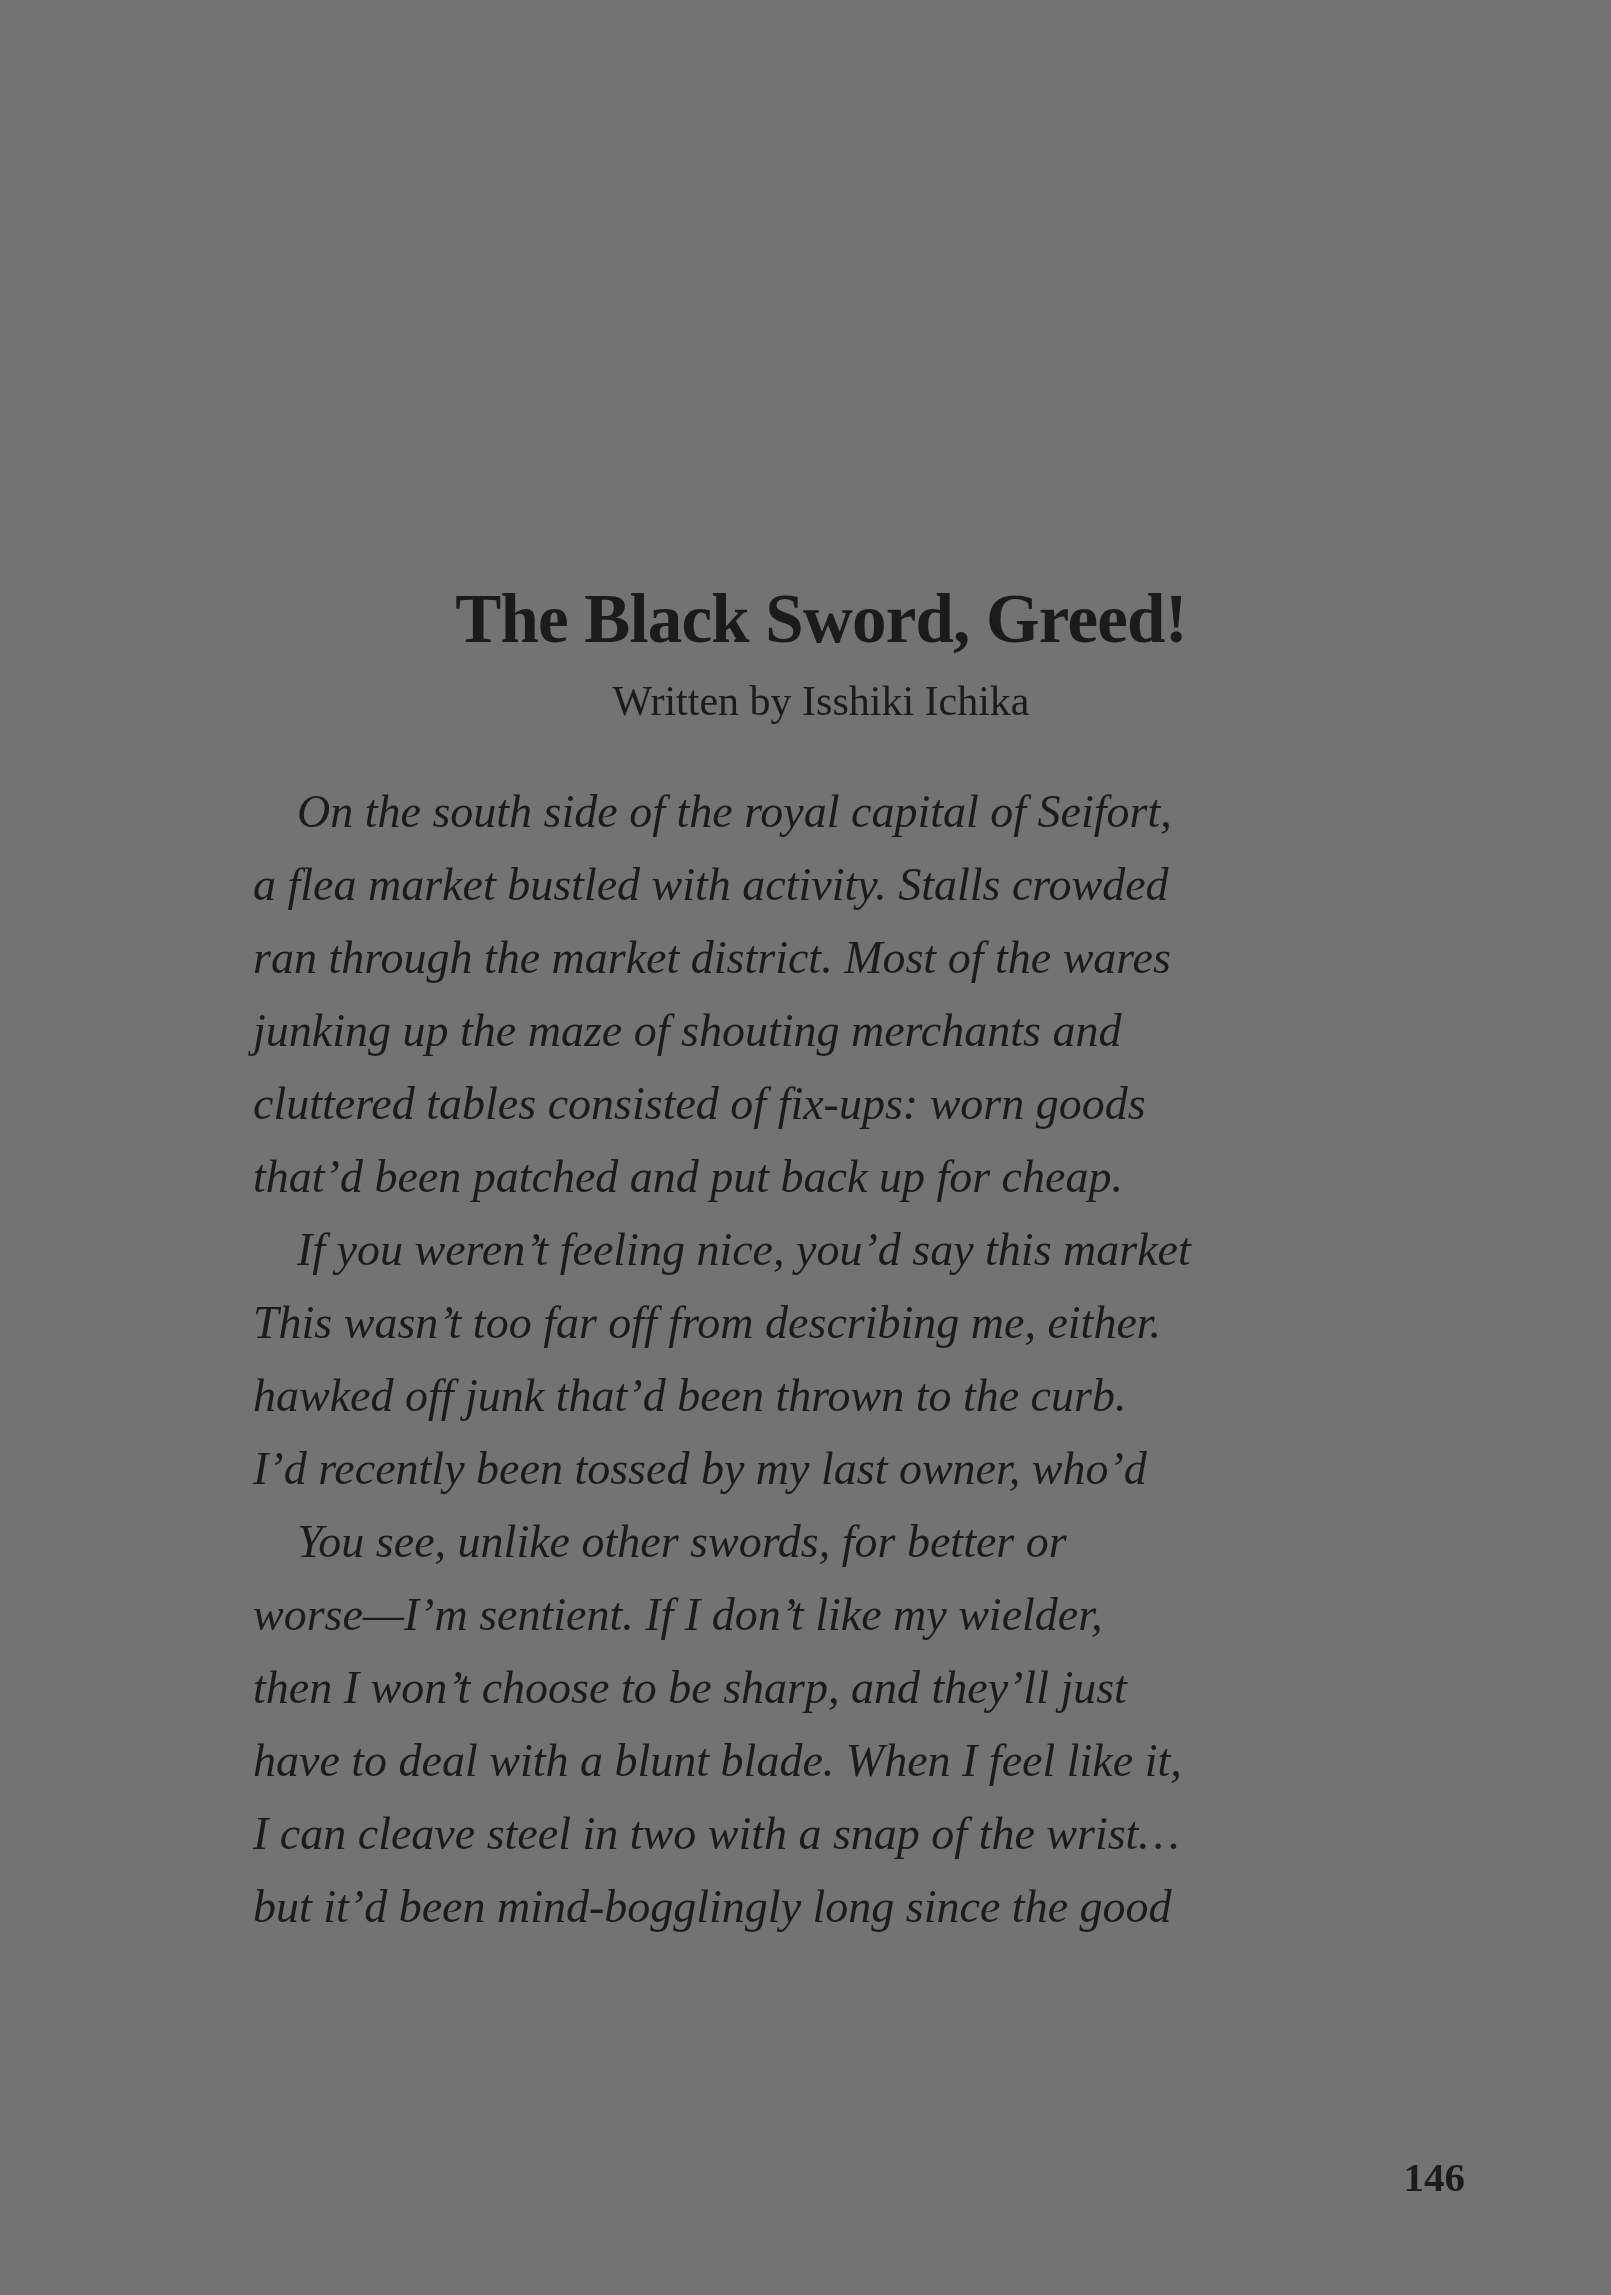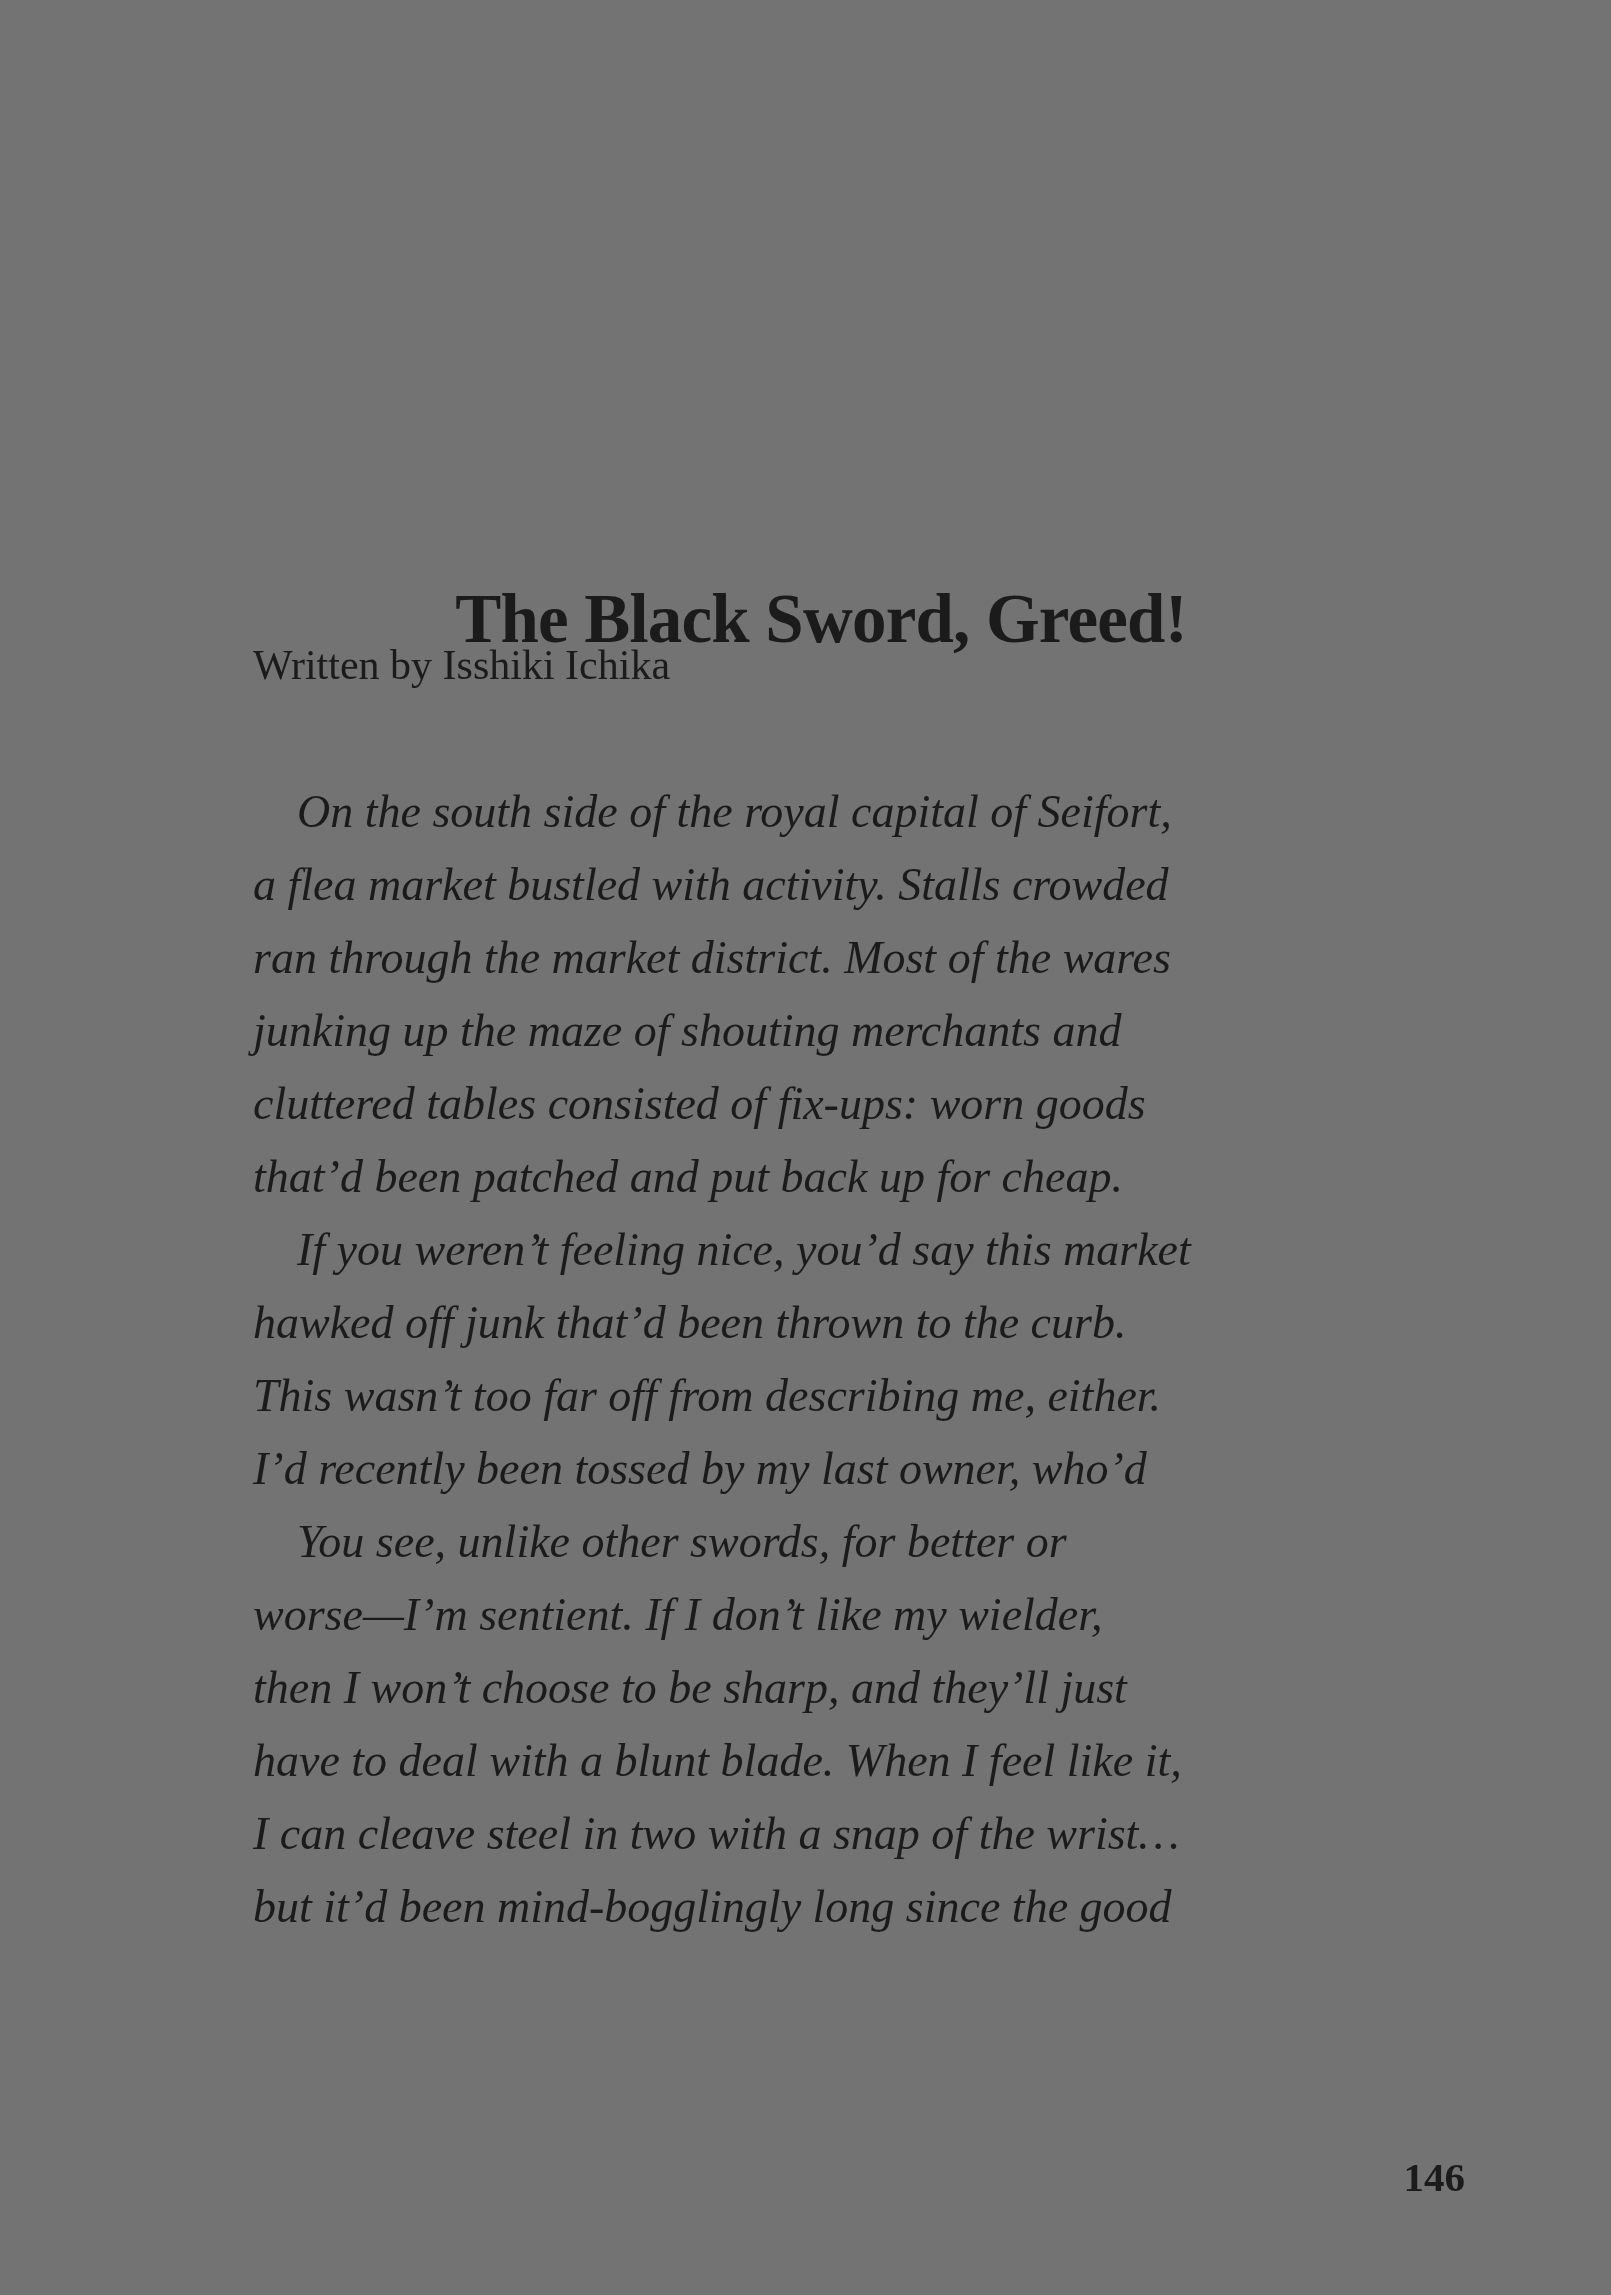--- a/index.html
+++ b/index.html
@@ -23,23 +23,24 @@
     width: 1136px;
     text-align: center;
     font-size: 69px;
     font-weight: 700;
     line-height: 1;
     letter-spacing: -0.8px;
     white-space: nowrap;
   }
   .byline {
     position: absolute;
-    top: 644px;
+    top: 680px;
     left: 253px;
     width: 1136px;
+    text-align: center;
     font-size: 42px;
     font-weight: 400;
     line-height: 1;
     white-space: nowrap;
   }
   .body-text {
     position: absolute;
     top: 775px;
     left: 253px;
     width: 1139px;
@@ -76,22 +77,22 @@
 
   <div class="body-text">
     <div class="line indent">On the south side of the royal capital of Seifort,</div>
     <div class="line">a flea market bustled with activity. Stalls crowded</div>
     <div class="line">ran through the market district. Most of the wares</div>
     <div class="line">junking up the maze of shouting merchants and</div>
     <div class="line">cluttered tables consisted of fix-ups: worn goods</div>
     <div class="line">that’d been patched and put back up for cheap.</div>
 
     <div class="line indent">If you weren’t feeling nice, you’d say this market</div>
+    <div class="line">This wasn’t too far off from describing me, either.</div>
     <div class="line">hawked off junk that’d been thrown to the curb.</div>
-    <div class="line">This wasn’t too far off from describing me, either.</div>
     <div class="line">I’d recently been tossed by my last owner, who’d</div>
 
     <div class="line indent">You see, unlike other swords, for better or</div>
     <div class="line">worse—I’m sentient. If I don’t like my wielder,</div>
     <div class="line">then I won’t choose to be sharp, and they’ll just</div>
     <div class="line">have to deal with a blunt blade. When I feel like it,</div>
     <div class="line">I can cleave steel in two with a snap of the wrist…</div>
     <div class="line">but it’d been mind-bogglingly long since the good</div>
   </div>
 

